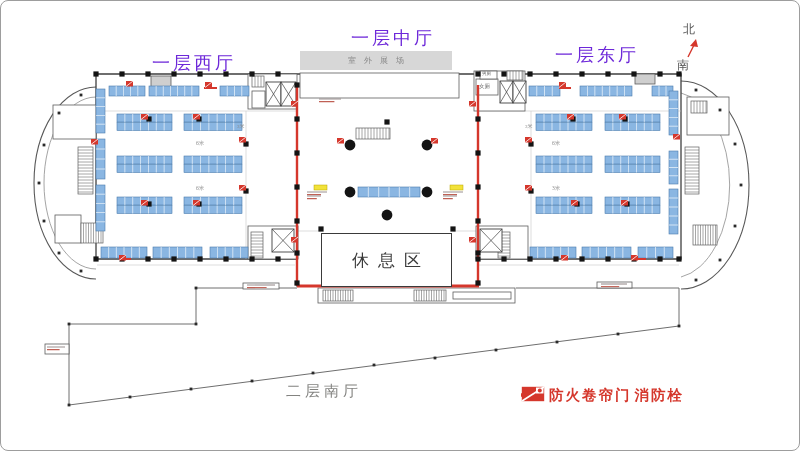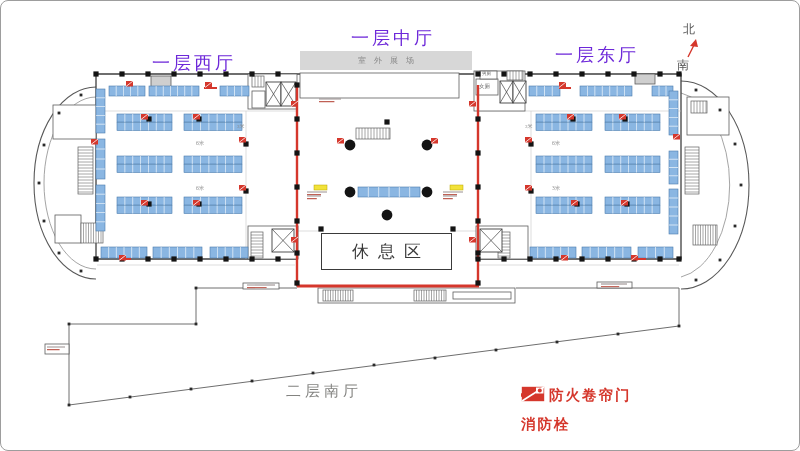--- a/index.html
+++ b/index.html
@@ -2,31 +2,31 @@
 <html><head>
 <meta charset="utf-8">
 <style>
   html,body{margin:0;padding:0;background:#fff;}
   .stage{position:relative;width:798px;height:449px;margin:0;background:#fff;
          border:1px solid #9d9d9d;border-radius:8px;overflow:hidden;
          font-family:"Liberation Serif", serif;}
   .stage svg{position:absolute;left:0;top:0;}
   .lbl{position:absolute;color:#7b7b76;white-space:nowrap;}
   .hall-title{font-size:18px;letter-spacing:3px;color:#6d28d9;}
-  .banner{position:absolute;left:299px;top:50px;width:172px;height:19px;background:#d7d7d7;
+  .banner{position:absolute;left:299px;top:50px;width:152px;height:19px;background:#d7d7d7;
           display:flex;align-items:center;justify-content:center;font-size:8px;color:#8a8a8a;
           letter-spacing:8px;padding-left:8px;box-sizing:border-box;}
-  .rest{position:absolute;left:320px;top:232px;width:131px;height:37px;background:#fff;
+  .rest{position:absolute;left:320px;top:232px;width:131px;height:54px;background:#fff;
         border:1.5px solid #3a3a3a;display:flex;align-items:center;justify-content:center;
         font-size:17px;letter-spacing:9px;color:#3a3a3a;padding-left:9px;box-sizing:border-box;}
   .compass{font-size:12px;color:#555;}
   .south-title{font-size:15px;letter-spacing:4px;color:#838380;}
   .tiny{font-size:5.5px;color:#666;letter-spacing:0;}
   .aisle{font-size:5.5px;color:#8a8a8a;}
-  .legend{position:absolute;left:520px;top:385px;display:flex;flex-direction:column;gap:11px;}
+  .legend{position:absolute;left:520px;top:385px;display:flex;flex-direction:row;gap:3px;}
   .legend-row{display:flex;align-items:center;gap:9px;height:18px;}
   .legend-dash{width:19px;height:4px;background:#d5372c;border-radius:1px;}
   .legend-text{font-size:14.5px;color:#d5372c;letter-spacing:2px;font-weight:bold;}
 </style>
 </head>
 <body>
 
 <div class="stage">
 
   <svg width="798" height="449" viewBox="0 0 798 449">

